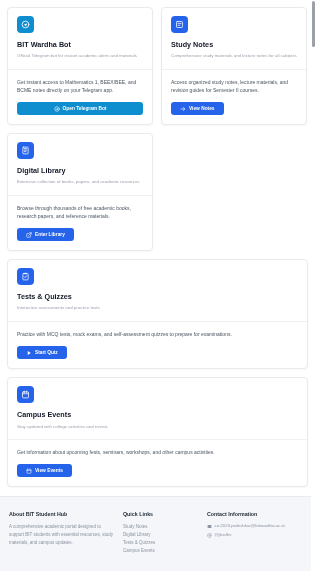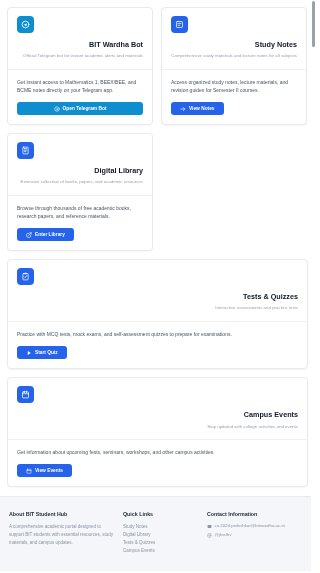--- a/index.html
+++ b/index.html
@@ -48,21 +48,20 @@
     background: #ffffff;
     border: 1px solid #e8eaee;
     border-radius: 4px;
     overflow: hidden;
     box-shadow: 0 1px 2px rgba(16,24,40,0.04);
   }
 
   .card-head {
     padding: 8px 9px 9px 9px;
     border-bottom: 1px solid #eef0f3;
-    text-align: right;
   }
 
   .icon-badge {
     width: 17px;
     height: 17px;
     border-radius: 4px;
     display: flex;
     align-items: center;
     justify-content: center;
     margin-bottom: 8px;

